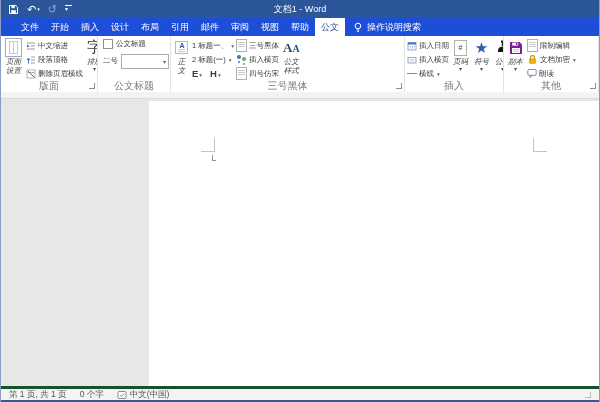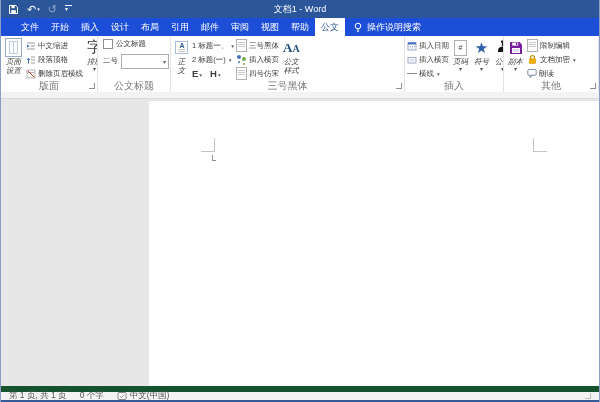--- a/index.html
+++ b/index.html
@@ -65,21 +65,21 @@
   .ic-hline::after{content:"";position:absolute;left:0;right:0;top:4px;height:1px;background:#8a8a8a;}
   
   .ribbonstrip{height:7px;background:#f3f3f3;border-bottom:1px solid #dadada;box-sizing:border-box;}
   .docarea{height:287px;background:#e7e7e7;position:relative;overflow:hidden;}
   .page{position:absolute;left:148px;top:2px;right:0;bottom:0;background:#fff;}
   .cm{position:absolute;width:13px;height:13px;}
   .cm-left{left:52px;top:37px;border-right:1px solid #c3c3c3;border-bottom:1px solid #c3c3c3;}
   .cm-right{left:384px;top:37px;border-left:1px solid #c3c3c3;border-bottom:1px solid #c3c3c3;}
   .caret{position:absolute;left:63px;top:54px;width:3px;height:5px;border-left:1px solid #909090;border-bottom:1px solid #909090;}
   
-  .statusbar{height:14px;background:#f3f3f3;border-top:6px solid #14532d;box-sizing:border-box;display:flex;align-items:center;gap:13px;padding:0 8px;font-size:8.5px;color:#555;}
+  .statusbar{height:14px;background:#f3f3f3;border-top:3px solid #14532d;box-sizing:border-box;display:flex;align-items:center;gap:13px;padding:0 8px;font-size:8.5px;color:#555;}
   .stitem{display:flex;align-items:center;gap:3px;white-space:nowrap;}
   .grip{margin-left:auto;width:5px;height:5px;border-right:1px solid #bbb;border-bottom:1px solid #bbb;}
   .winbottom{height:2px;background:#365a96;}
 </style>
 </head>
 <body>
 
 <div class="window">
 
   <div class="titlebar">

